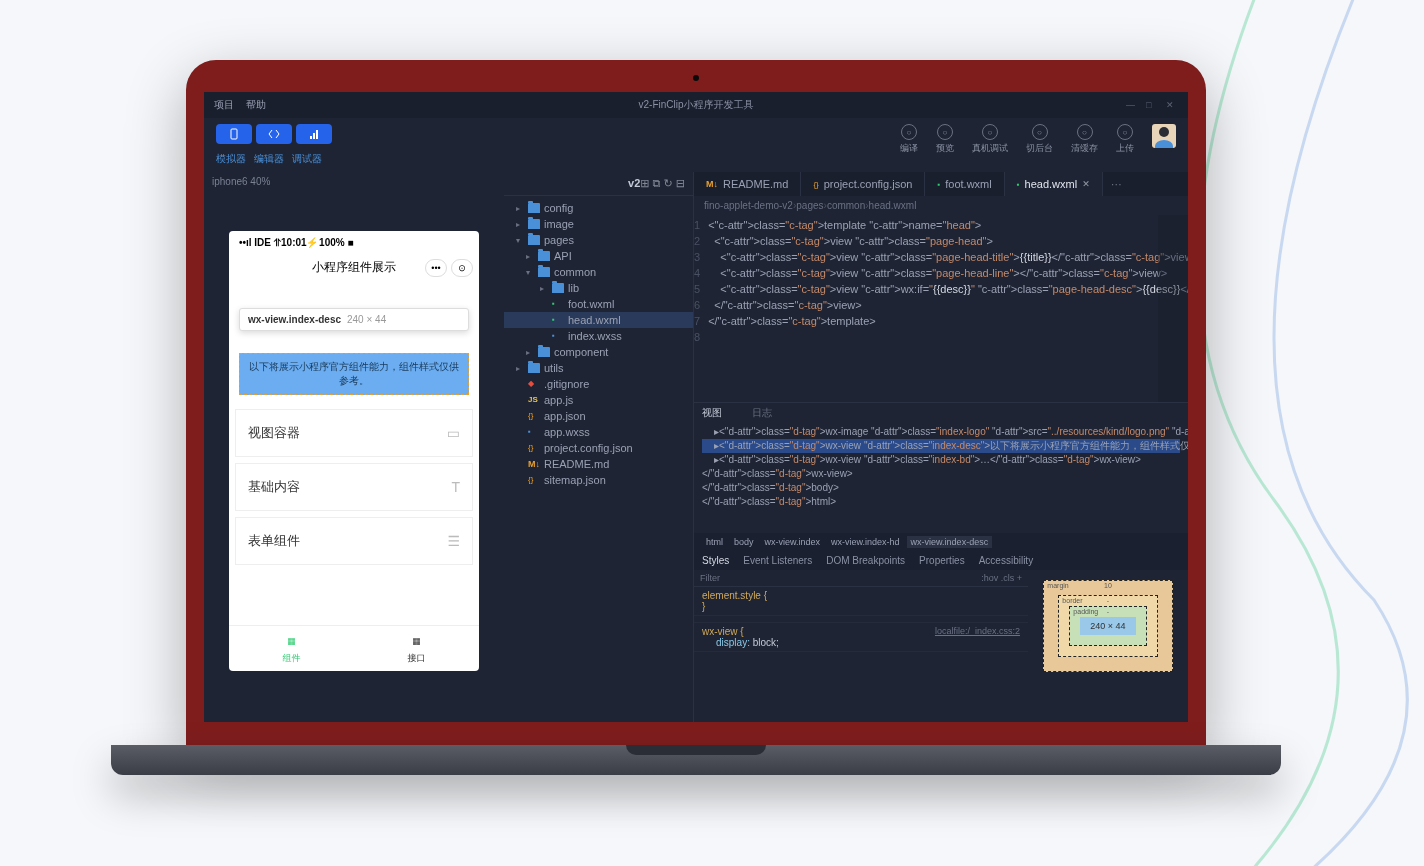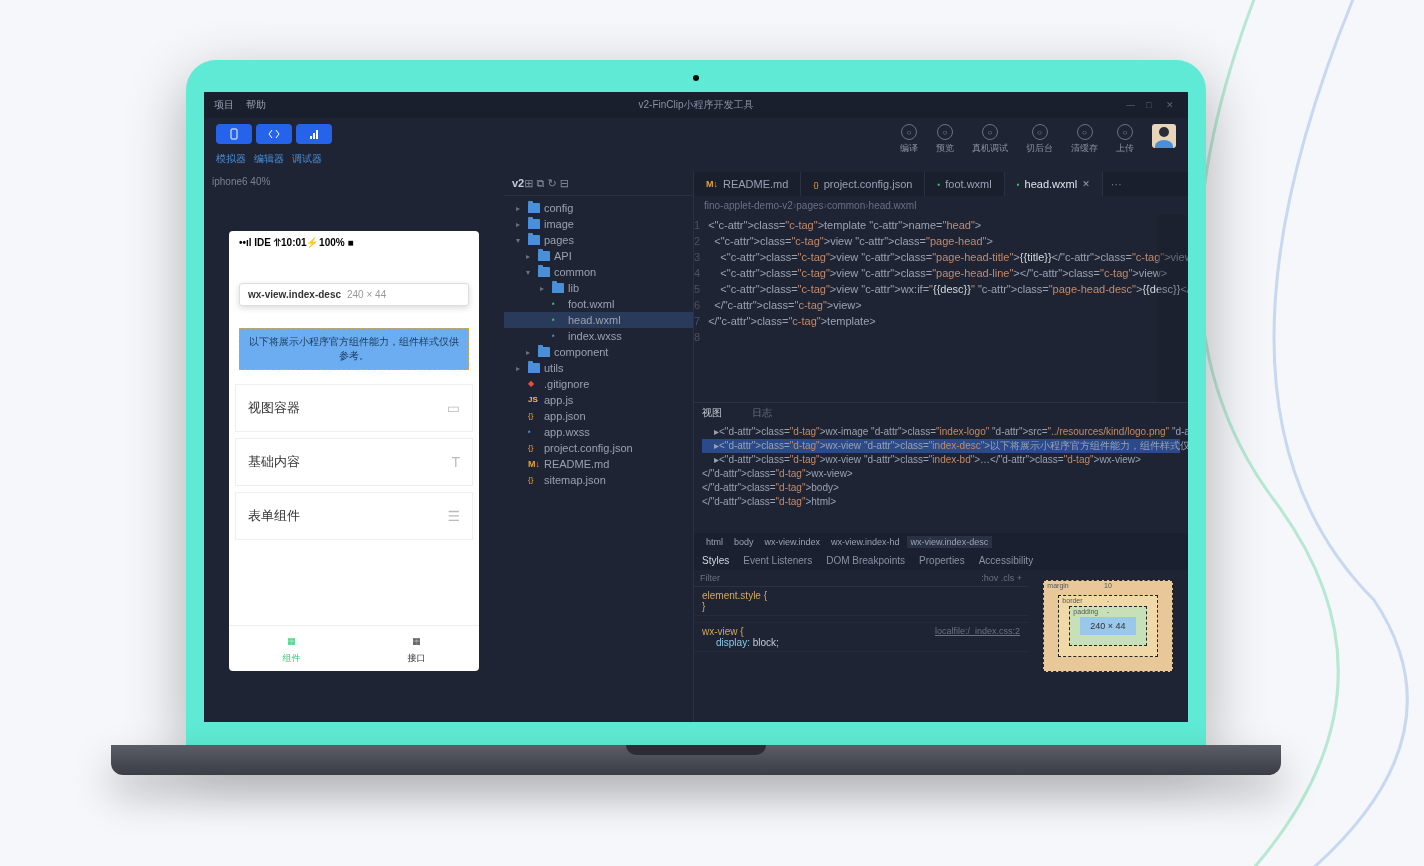--- a/index.html
+++ b/index.html
@@ -1,20 +1,20 @@
 <!DOCTYPE html>
 <html><head>
 <meta charset="utf-8">
 <style>
 *{margin:0;padding:0;box-sizing:border-box;font-family:-apple-system,BlinkMacSystemFont,"Segoe UI",sans-serif}
 body{background:#f5f7fa;width:1424px;height:866px;position:relative;overflow:hidden}
 .bg-curve{position:absolute;top:0;right:0;width:500px;height:866px;pointer-events:none}
 .bg-curve svg{width:100%;height:100%}
 .laptop{position:absolute;left:165px;top:60px;width:1062px;height:720px}
-.laptop-body{width:1020px;height:685px;background:#5eead4;border-radius:30px 30px 0 0;margin:0 auto;padding:32px 18px 0;position:relative;box-shadow:0 20px 60px rgba(0,0,0,0.3)}
+.laptop-body{width:1020px;height:685px;background:#7f1d1d;border-radius:30px 30px 0 0;margin:0 auto;padding:32px 18px 0;position:relative;box-shadow:0 20px 60px rgba(0,0,0,0.3)}
 .laptop-cam{position:absolute;top:15px;left:50%;transform:translateX(-50%);width:6px;height:6px;background:#0a0a0a;border-radius:50%}
 .laptop-base{width:1170px;height:30px;background:linear-gradient(180deg,#5a5d65,#3a3d45);margin:0 auto;border-radius:0 0 12px 12px;position:relative;left:-54px;box-shadow:0 20px 40px rgba(0,0,0,0.25)}
 .laptop-notch{position:absolute;top:0;left:50%;transform:translateX(-50%);width:140px;height:10px;background:#2a2d35;border-radius:0 0 10px 10px}
 .screen{width:100%;height:630px;background:#1e2433;display:flex;flex-direction:column;font-size:11px;color:#9aa1b3}
 .titlebar{display:flex;justify-content:space-between;align-items:center;padding:6px 10px;background:#1a1f2e;font-size:10px}
 .titlebar-left{display:flex;gap:12px}
 .titlebar-center{color:#8a91a3}
 .win-ctrl{display:flex;gap:8px}
 .win-ctrl span{width:12px;height:10px;opacity:0.5;font-size:9px}
 .toolbar{display:flex;justify-content:space-between;align-items:flex-start;padding:6px 12px;background:#1e2433}
@@ -41,21 +41,21 @@
 .ph-inspect .dim{color:#999;margin-left:6px}
 .ph-hl{margin:2px 10px;background:#6badf0;padding:6px;font-size:10px;color:#1a3a5a;text-align:center;line-height:1.4;border:1px dashed #e8a030}
 .ph-list{margin:12px 6px;display:flex;flex-direction:column;gap:6px;flex:1}
 .ph-item{background:#fff;border:1px solid #eee;padding:14px 12px;display:flex;justify-content:space-between;align-items:center;font-size:13px}
 .ph-item-icon{color:#bbb;font-size:14px}
 .ph-tabs{display:flex;border-top:1px solid #eee;padding:6px 0}
 .ph-tab{flex:1;display:flex;flex-direction:column;align-items:center;gap:2px;font-size:9px}
 .ph-tab.active{color:#2ecc71}
 .ph-tab-icon{width:18px;height:18px;display:flex;align-items:center;justify-content:center}
 .tree-panel{width:190px;background:#1e2433;border-right:1px solid #2a3142;display:flex;flex-direction:column;overflow:hidden}
-.tree-hdr{display:flex;justify-content:flex-start;padding:5px 8px;font-size:11px;color:#c5cad8;border-bottom:1px solid #2a3142}
+.tree-hdr{display:flex;justify-content:flex-end;padding:5px 8px;font-size:11px;color:#c5cad8;border-bottom:1px solid #2a3142}
 .tree-hdr-icons{display:flex;gap:6px;opacity:0.6}
 .tree{padding:4px 0;font-size:11px;overflow:auto}
 .tree-item{padding:2px 4px 2px 12px;display:flex;align-items:center;gap:4px;cursor:pointer;white-space:nowrap}
 .tree-item.sel{background:#2a3a5a}
 .tree-item .arr{width:8px;font-size:8px;color:#6a7183}
 .tree-item .ico{width:12px;height:10px;display:inline-block}
 .ico.folder{background:#4a90d9;border-radius:1px 1px 0 0;position:relative}
 .ico.folder::before{content:"";position:absolute;top:-2px;left:0;width:5px;height:2px;background:#4a90d9;border-radius:1px 1px 0 0}
 .ico.file-md{color:#e8a030;font-size:9px;font-weight:bold}
 .ico.file-js{color:#f0c040;font-size:8px;font-weight:bold}
@@ -192,20 +192,27 @@
 
 <div class="main">
   <div class="sim-panel">
     <div class="sim-status">iphone6 40%</div>
     <div class="phone">
       <div class="ph-status">
         <span>••ıl IDE ⥣</span>
         <span>10:01</span>
         <span>⚡100% ■</span>
       </div>
+      <div class="ph-header">
+        <span>小程序组件展示</span>
+        <div class="ph-menu">
+                  <span>•••</span>
+                  <span>⊙</span>
+                </div>
+      </div>
       <div class="ph-inspect">
         <b>wx-view.index-desc</b><span class="dim">240 × 44</span>
       </div>
       <div class="ph-hl">以下将展示小程序官方组件能力，组件样式仅供参考。</div>
       <div class="ph-list" id="ph-list">
                 <div class="ph-item">
                   <span>视图容器</span>
                   <span class="ph-item-icon">▭</span>
                 </div>
                 <div class="ph-item">

